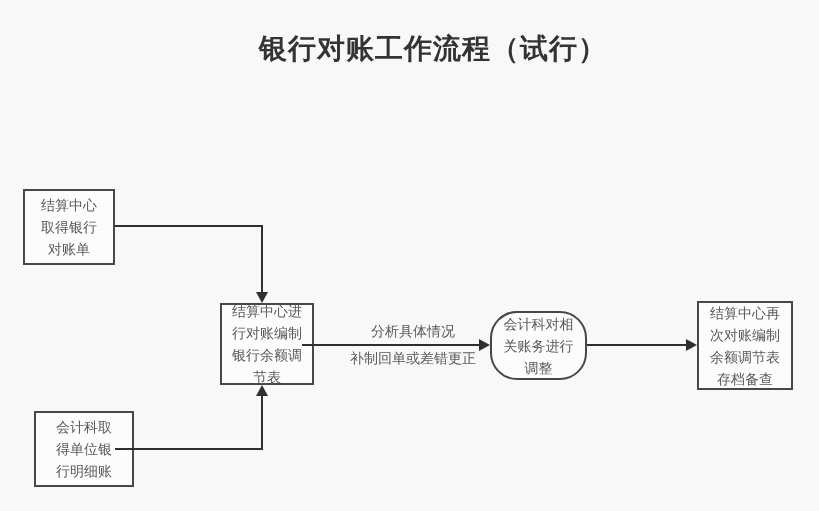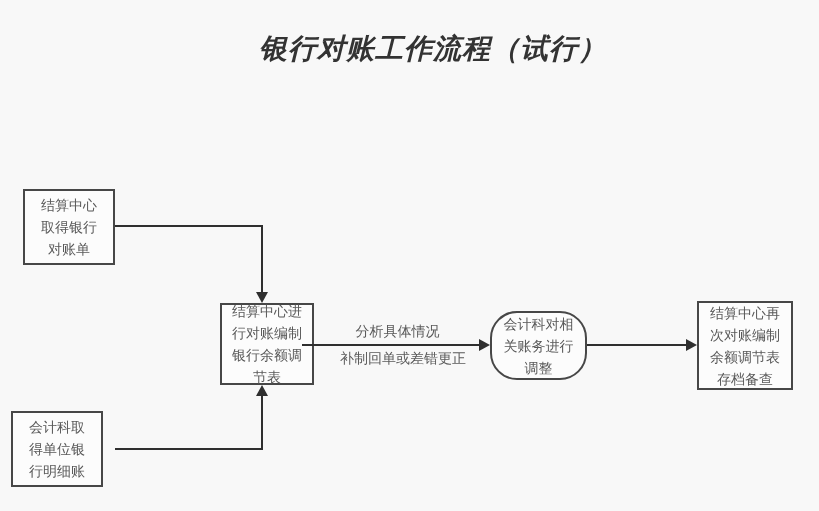--- a/index.html
+++ b/index.html
@@ -19,35 +19,34 @@
     overflow:hidden;
   }
   .title{
     position:absolute;
     left:433px;top:49px;
     transform:translate(-50%,-50%);
     font-size:28px;font-weight:bold;
     letter-spacing:1px;
     color:var(--title-text);
     white-space:nowrap;
-    font-style:italic;
   }
   .node{
     position:absolute;
     box-sizing:border-box;
     border:2px solid var(--box-border);
     background:var(--box-fill);
     color:var(--box-text);
     font-size:14px;line-height:22px;
     display:flex;align-items:center;justify-content:center;
     text-align:center;
     white-space:pre-line;
   }
   #node1{left:23px;top:189px;width:92px;height:76px;}
-  #node2{left:11px;top:411px;width:92px;height:76px;}
+  #node2{left:34px;top:411px;width:100px;height:76px;}
   #node3{left:208px;top:303px;width:94px;height:82px;margin-left:12px;}
   #node4{left:490px;top:311px;width:97px;height:69px;border-radius:27px;}
   #node5{left:697px;top:301px;width:96px;height:89px;}
   .hline{position:absolute;height:2px;background:var(--line);}
   .vline{position:absolute;width:2px;background:var(--line);}
   #c1h{left:115px;top:225px;width:148px;}
   #c1v{left:261px;top:225px;height:70px;}
   #c2h{left:115px;top:448px;width:148px;}
   #c2v{left:261px;top:394px;height:56px;}
   #c3h{left:302px;top:344px;width:180px;}
@@ -57,21 +56,21 @@
   .arrow-up{border-left:6px solid transparent;border-right:6px solid transparent;border-bottom:11px solid var(--line);}
   .arrow-right{border-top:6px solid transparent;border-bottom:6px solid transparent;border-left:11px solid var(--line);}
   #a1{left:256px;top:292px;}
   #a2{left:256px;top:385px;}
   #a3{left:479px;top:339px;}
   #a4{left:686px;top:339px;}
   .edge-label{
     position:absolute;
     color:var(--box-text);
     font-size:14px;line-height:15px;
-    text-align:center;
+    text-align:right;
     white-space:pre-line;
   }
   #label-analyze{left:340px;top:324px;width:115px;}
   #label-correct{left:330px;top:351px;width:146px;}
 </style>
 </head>
 <body>
 
 <div class="canvas">
 

